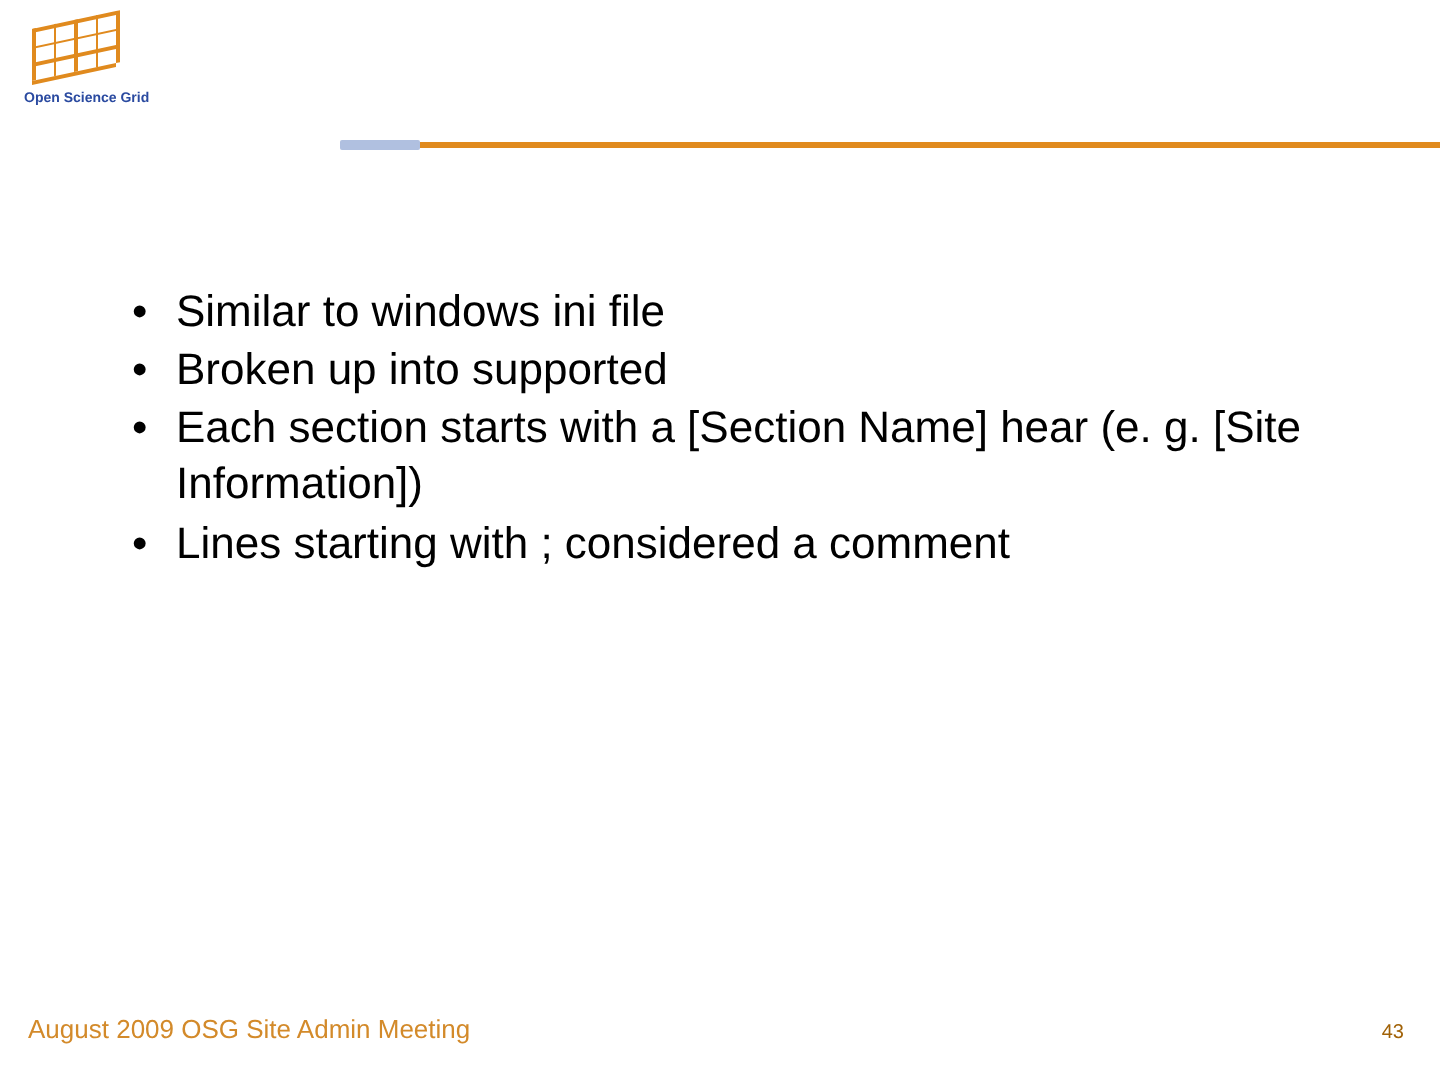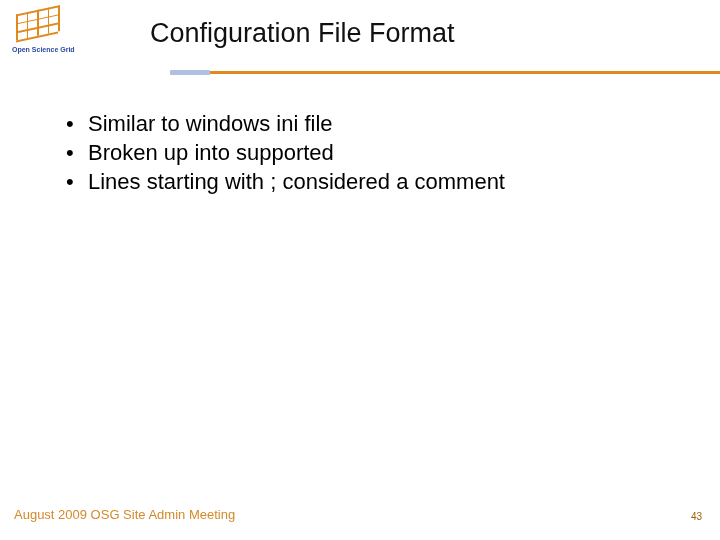--- a/index.html
+++ b/index.html
@@ -86,20 +86,21 @@
     background: #e08a1e;
   }
   .content {
     position: absolute;
     left: 60px;
     right: 40px;
     top: 110px;
   }
   .bullets {
     list-style: none;
+    margin-top: 32px;
   }
   .bullets li {
     position: relative;
     padding-left: 28px;
     font-size: 22px;
     line-height: 1.28;
     color: #000;
     margin-bottom: 1px;
   }
   .bullets li::before {
@@ -139,30 +140,30 @@
         <div class="logo-h" style="top:100%"></div>
         <div class="logo-v" style="left:0"></div>
         <div class="logo-v" style="left:25%"></div>
         <div class="logo-v" style="left:50%"></div>
         <div class="logo-v" style="left:75%"></div>
         <div class="logo-v" style="left:100%"></div>
       </div>
     </div>
     <div class="logo-label">Open Science Grid</div>
   </div>
-  <div class="title">Configuration File Format</div>
   <div class="rule-wrap">
     <div class="rule-gap"></div>
     <div class="rule-accent"></div>
     <div class="rule-main"></div>
   </div>
 </div>
 
 <div class="content">
   <ul class="bullets">
     <li>Similar to windows ini file</li>
     <li>Broken up into supported</li>
+    <li>Each section starts with a [Section Name] hear (e. g. [Site Information])</li>
     <li>Lines starting with ; considered a comment</li>
   </ul>
 </div>
 
 <div class="footer-left">August 2009 OSG Site Admin Meeting</div>
 <div class="footer-right">43</div>
 
 </body></html>

